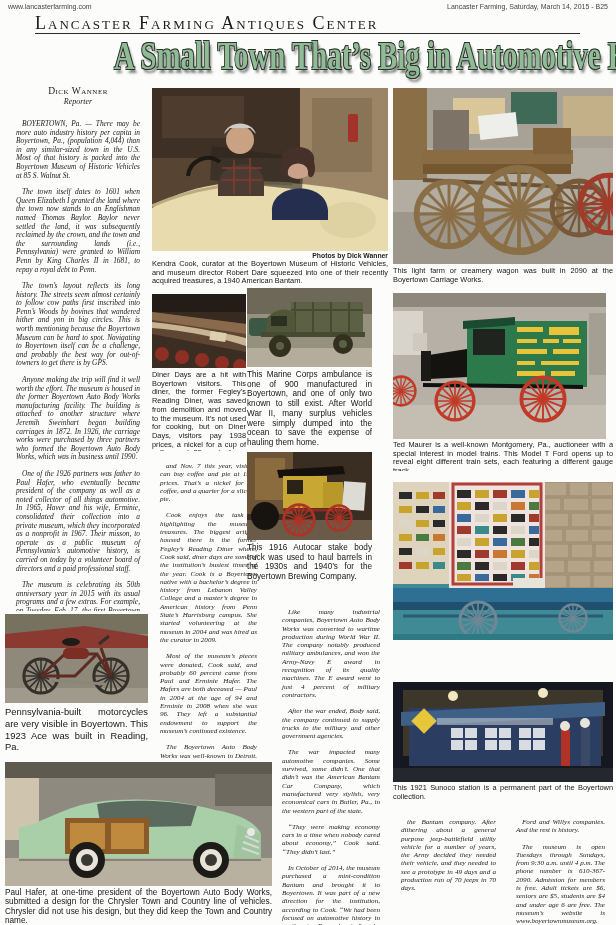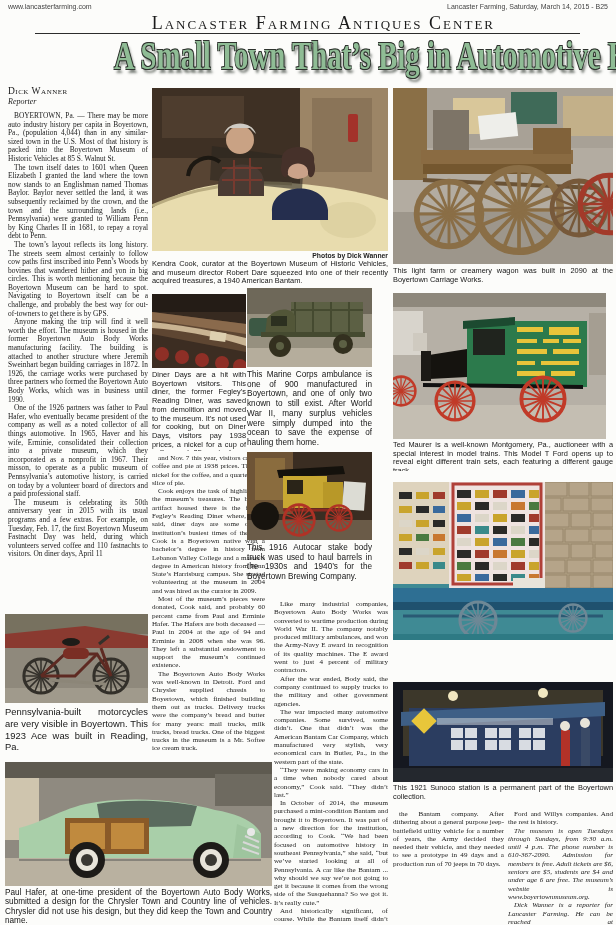--- a/index.html
+++ b/index.html
@@ -2,34 +2,34 @@
 <html><head>
 <meta charset="utf-8">
 <style>
   html,body{margin:0;padding:0;background:#e8e8e4;}
   .page{position:relative;width:616px;height:925px;background:#fcfcfa;overflow:hidden;
         font-family:"Liberation Serif",serif;color:#1a1a1a;}
   .abs{position:absolute;}
   
   .meta{font-family:"Liberation Sans",sans-serif;font-size:7px;color:#444;}
   
-  .masthead{font-variant:small-caps;font-size:18px;letter-spacing:2px;color:#1b1b1b;text-align:right;}
+  .masthead{font-variant:small-caps;font-size:18px;letter-spacing:2px;color:#1b1b1b;text-align:left;}
   .rule{height:1px;background:#2c2c2c;}
   
   .headline-wrap{left:0;top:34px;width:560px;display:flex;justify-content:flex-start;overflow:visible;}
   .headline{white-space:nowrap;font-size:40px;font-weight:bold;color:#8fbc95;
     transform:scaleX(0.72);transform-origin:center;margin:0;line-height:44px;
     text-shadow:-1px -1px 0 #2e332e,1px -1px 0 #2e332e,-1px 1px 0 #2e332e,1px 1px 0 #2e332e,3px 4px 3px rgba(20,30,20,0.55);}
   
-  .byline{text-align:left;}
+  .byline{text-align:center;}
   .byline .nm{font-variant:small-caps;font-size:9.5px;letter-spacing:0.5px;}
   .byline .rl{font-style:italic;font-size:8px;margin-top:1px;}
   
   .col{text-align:justify;overflow:hidden;}
-  .col p{margin:0;text-indent:6px;}
+  .col p{margin:8px;text-indent:6px;font-style:italic;}
   .c1{font-size:7.4px;line-height:8.6px;}
   .cn{font-size:7.1px;line-height:8.3px;}
   .it{font-style:italic;}
   
   .cap,.cap-mid,.cap-md,.cap-lg{font-family:"Liberation Sans",sans-serif;text-align:justify;overflow:hidden;color:#161616;}
   .cap{font-size:7.4px;line-height:8.7px;}
   .cap-mid{font-size:8.2px;line-height:9.7px;}
   .cap-md{font-size:8.2px;line-height:9.4px;}
   .cap-lg{font-size:9.4px;line-height:11.8px;}
   .credit{font-family:"Liberation Sans",sans-serif;font-size:6.8px;font-weight:bold;text-align:right;color:#222;}

